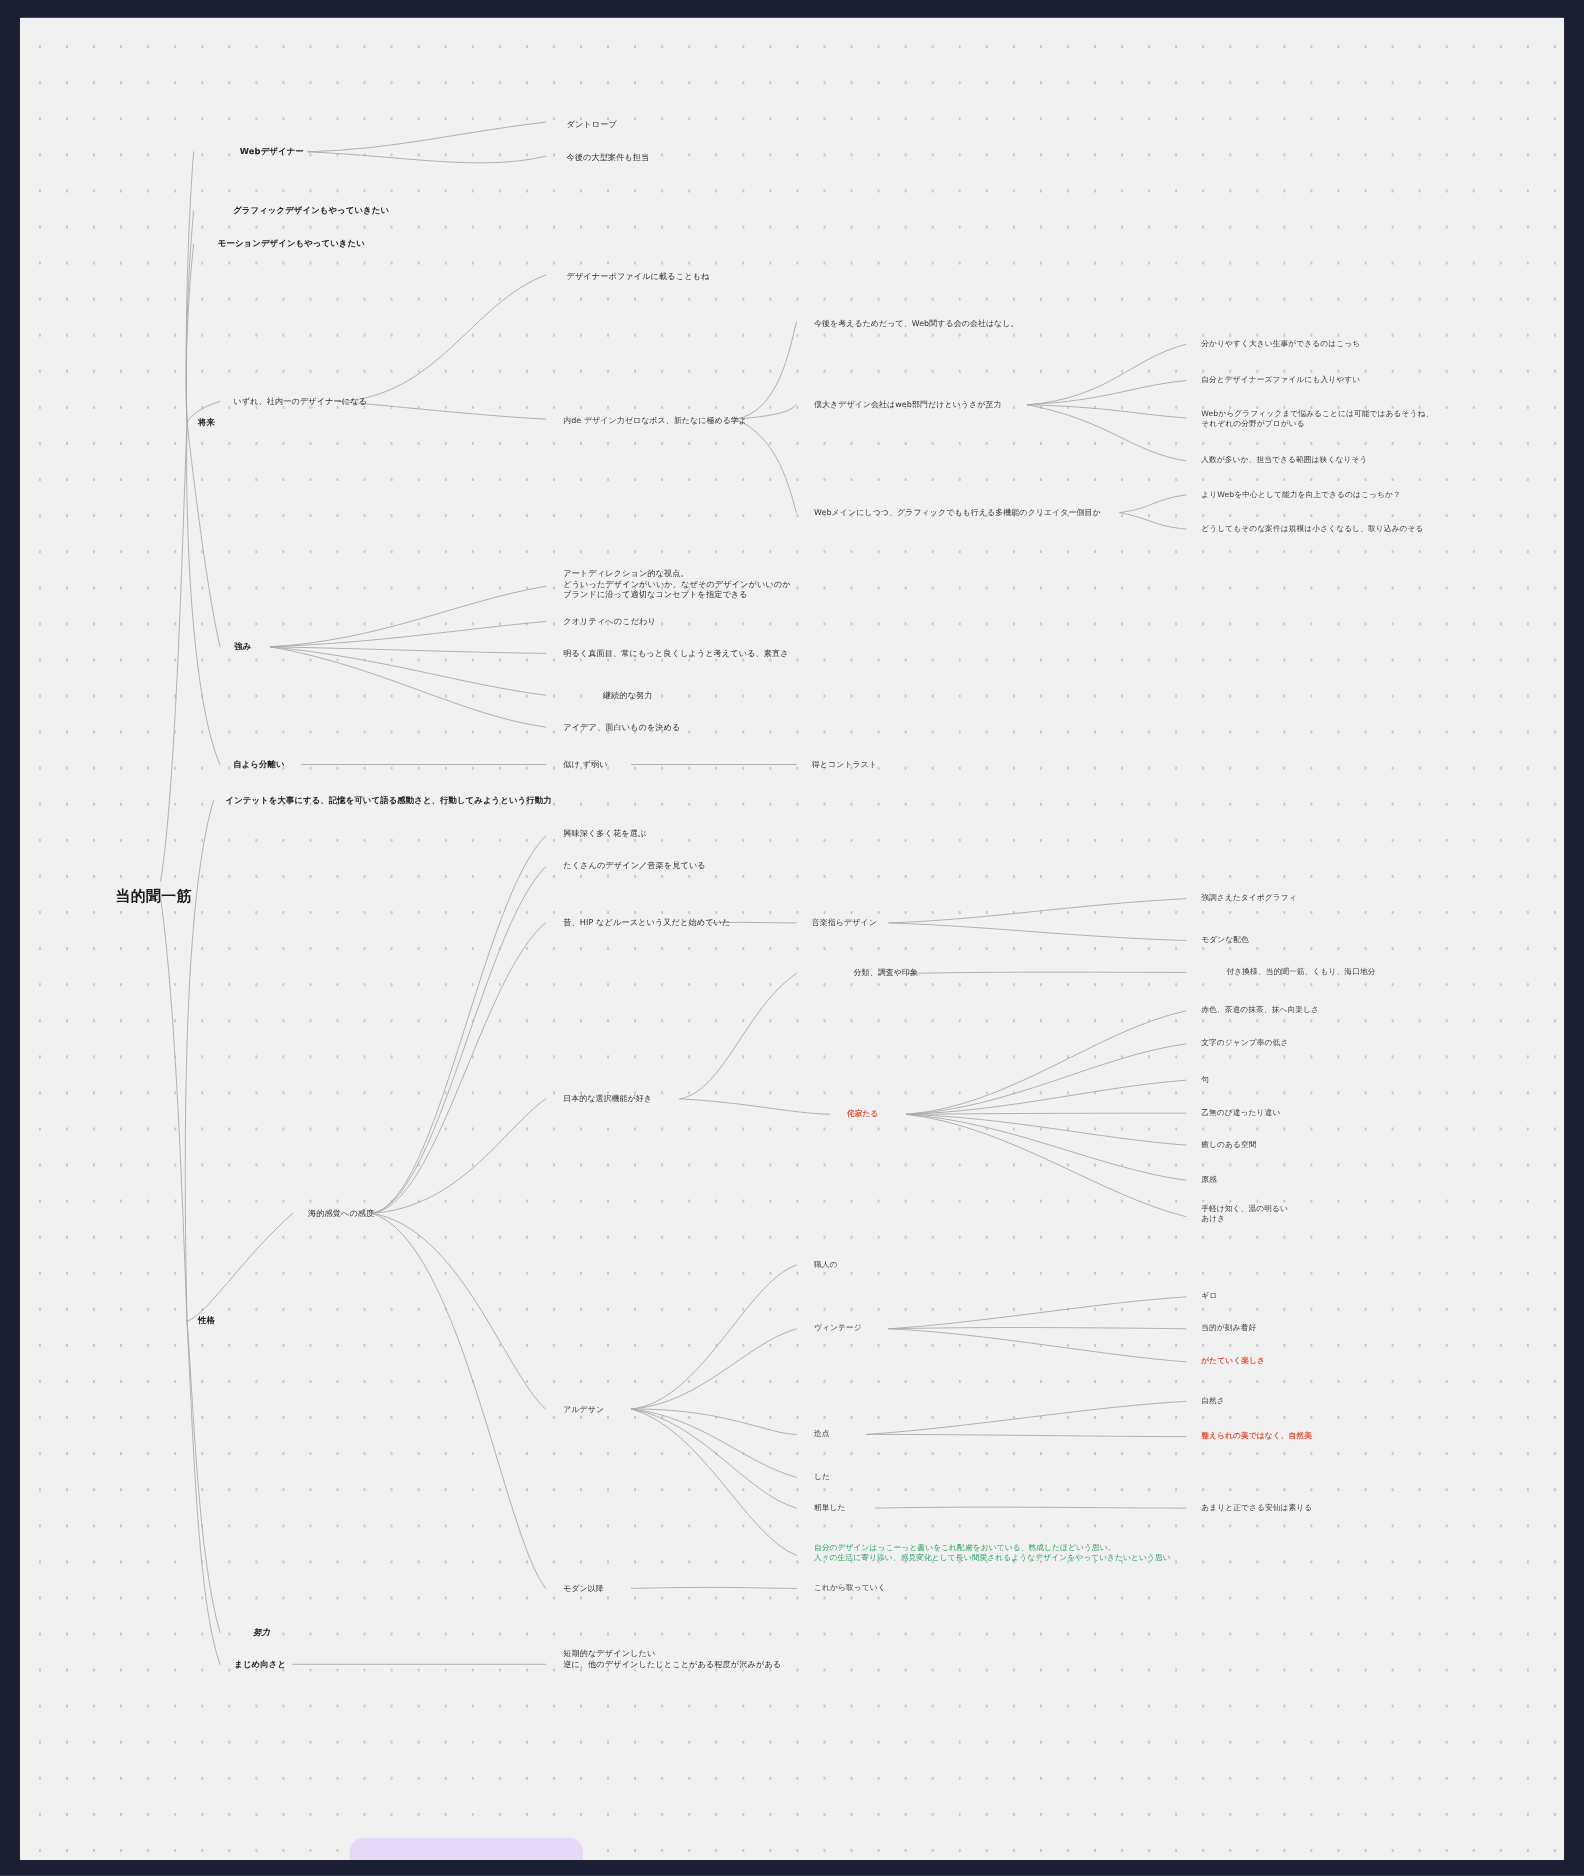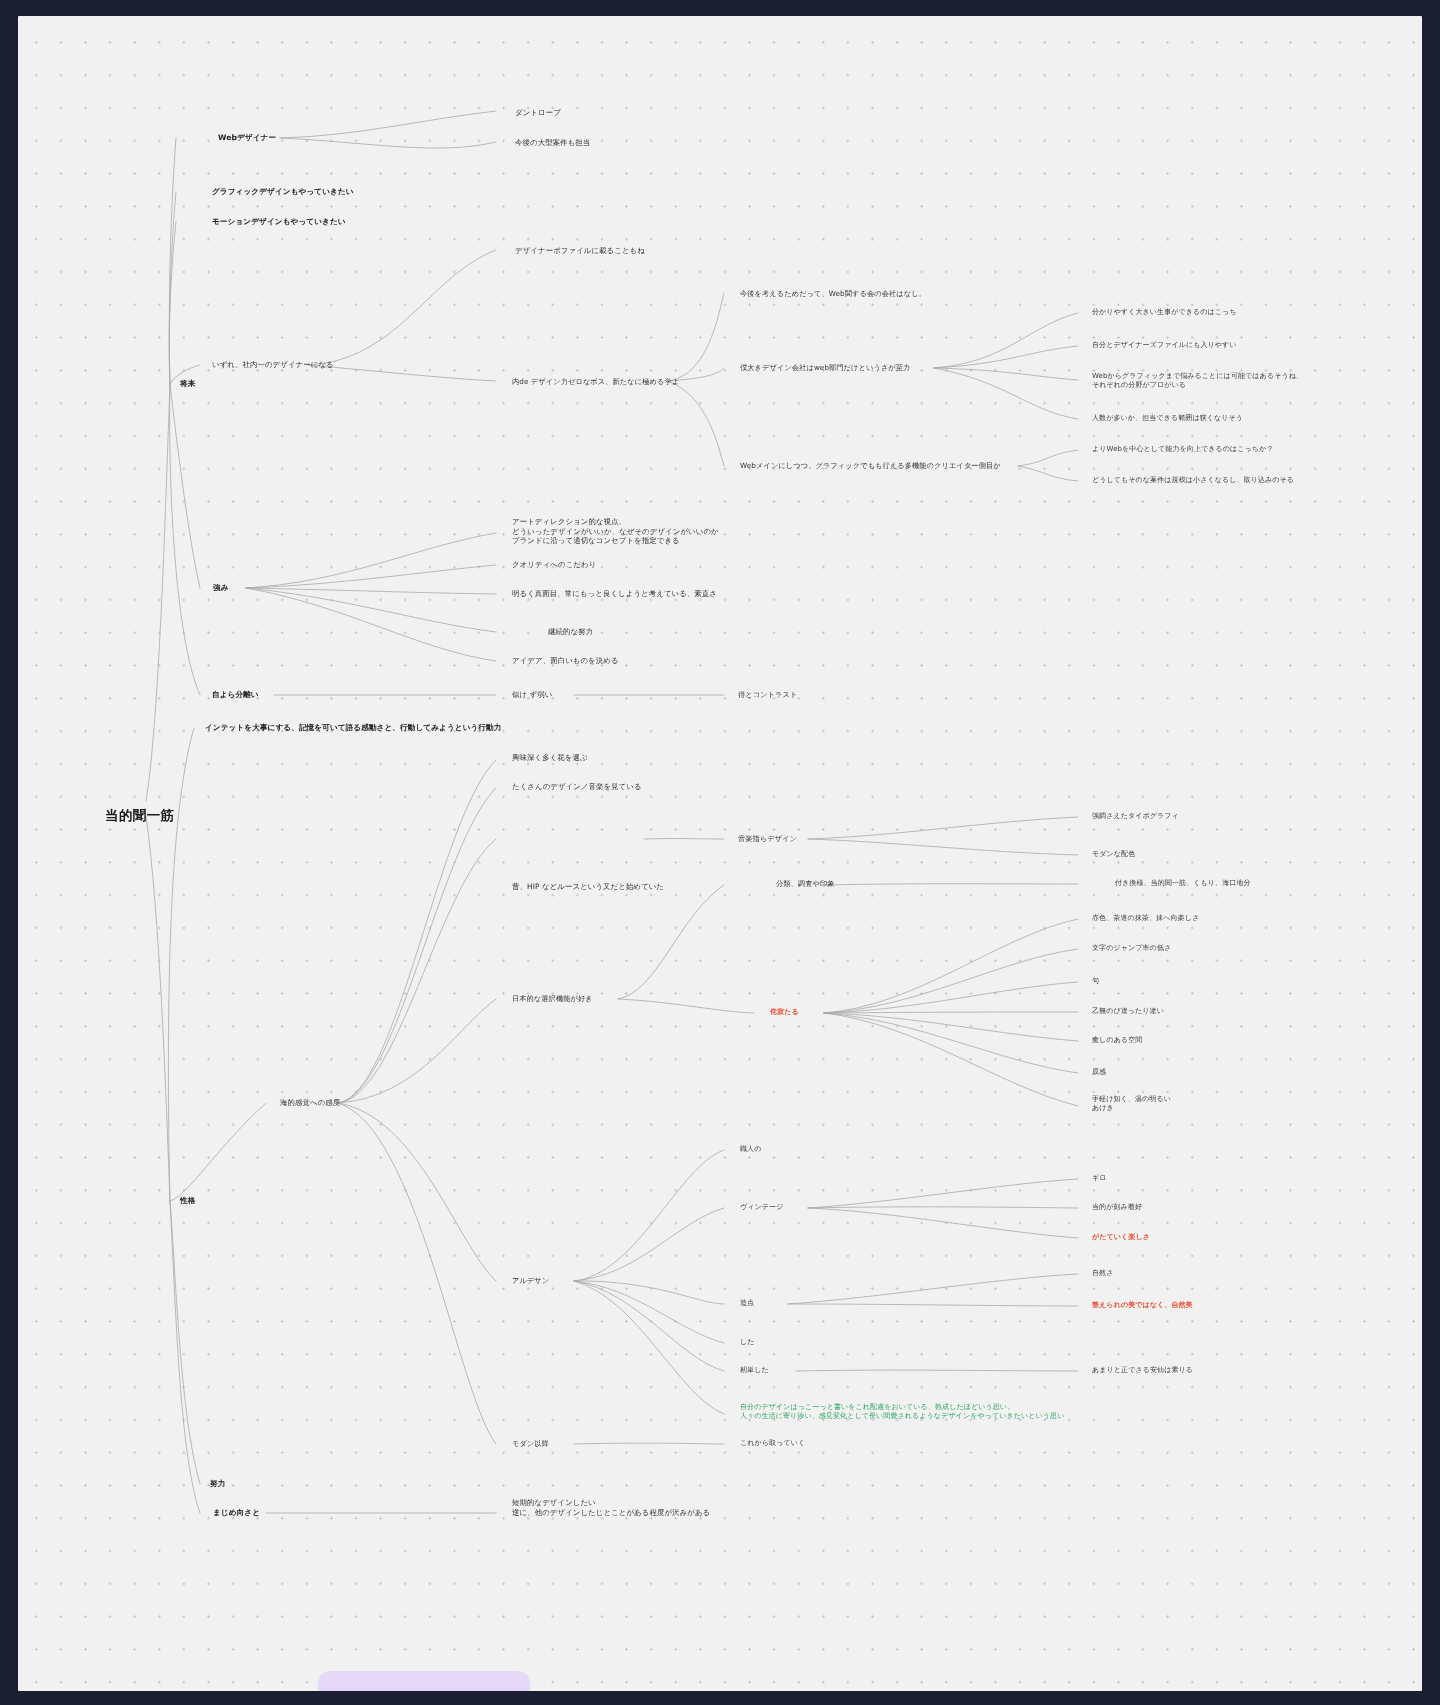--- a/index.html
+++ b/index.html
@@ -139,21 +139,21 @@
         <path d="M248,1497 L478,1497"></path>
       </g>
     </svg>
 
     <div id="nodes">
         <div class="node root" style="left: 87px; top: 800px;">当的聞一筋</div>
         <div class="node lvl1" style="left: 200px; top: 122px;">Webデザイナー</div>
         <div class="node lvl2" style="left: 497px; top: 97px;">ダントローブ</div>
         <div class="node lvl2" style="left: 497px; top: 127px;">今後の大型案件も担当</div>
         <div class="node lvl1" style="left: 194px; top: 176px;">グラフィックデザインもやっていきたい</div>
-        <div class="node lvl1" style="left: 194px; top: 206px; text-align: right;">モーションデザインもやっていきたい</div>
+        <div class="node lvl1" style="left: 180px; top: 206px; text-align: right;">モーションデザインもやっていきたい</div>
         <div class="node lvl1" style="left: 162px; top: 368px;">将来</div>
         <div class="node lvl2" style="left: 497px; top: 235px;">デザイナーポファイルに載ることもね</div>
         <div class="node lvl2" style="left: 194px; top: 349px;">いずれ、社内一のデザイナーになる</div>
         <div class="node lvl3" style="left: 494px; top: 366px;">内de デザイン力ゼロなボス、新たなに極める学よ</div>
         <div class="node lvl3" style="left: 722px; top: 278px;">今後を考えるためだって、Web関する会の会社はなし。</div>
         <div class="node lvl3" style="left: 722px; top: 352px;">僕大きデザイン会社はweb部門だけというさが至力</div>
         <div class="node lvl4" style="left: 1074px; top: 297px;">分かりやすく大きい生事ができるのはこっち</div>
         <div class="node lvl4" style="left: 1074px; top: 330px;">自分とデザイナーズファイルにも入りやすい</div>
         <div class="node lvl4" style="left: 1074px; top: 365px;">Webからグラフィックまで悩みることには可能ではあるそうね、
 それぞれの分野がプロがいる</div>
@@ -169,21 +169,21 @@
         <div class="node lvl2" style="left: 494px; top: 578px;">明るく真面目、常にもっと良くしようと考えている、素直さ</div>
         <div class="node lvl2" style="left: 494px; top: 616px; padding-left: 36px;">継続的な努力</div>
         <div class="node lvl2" style="left: 494px; top: 645px;">アイデア、面白いものを決める</div>
         <div class="node lvl1" style="left: 194px; top: 679px;">自よら分離い</div>
         <div class="node lvl2" style="left: 494px; top: 679px;">似け ず弱い</div>
         <div class="node lvl3" style="left: 720px; top: 679px;">得とコントラスト</div>
         <div class="node lvl1" style="left: 187px; top: 712px;">インテットを大事にする、記憶を可いて語る感動さと、行動してみようという行動力</div>
         <div class="node lvl1" style="left: 162px; top: 1185px;">性格</div>
         <div class="node lvl2" style="left: 494px; top: 742px;">興味深く多く花を選ぶ</div>
         <div class="node lvl2" style="left: 494px; top: 771px;">たくさんのデザイン／音楽を見ている</div>
-        <div class="node lvl2" style="left: 494px; top: 823px; margin-top: 48px;">昔、HIP などルースという又だと始めていた</div>
+        <div class="node lvl2" style="left: 494px; top: 823px;">昔、HIP などルースという又だと始めていた</div>
         <div class="node lvl3" style="left: 720px; top: 823px;">音楽指らデザイン</div>
         <div class="node lvl4" style="left: 1074px; top: 801px;">強調さえたタイポグラフィ</div>
         <div class="node lvl4" style="left: 1074px; top: 839px;">モダンな配色</div>
         <div class="node lvl2" style="left: 262px; top: 1087px;">海的感覚への感度</div>
         <div class="node lvl3" style="left: 758px; top: 868px;">分類、調査や印象</div>
         <div class="node lvl4" style="left: 1074px; top: 868px; margin-left: 23px;">付き換様、当的聞一筋、くもり、海口地分</div>
         <div class="node lvl3" style="left: 494px; top: 983px;">日本的な選択機能が好き</div>
         <div class="node lvl4 red" style="left: 752px; top: 997px;">侘寂たる</div>
         <div class="node lvl4" style="left: 1074px; top: 903px;">赤色、茶道の抹茶、抹へ向楽しさ</div>
         <div class="node lvl4" style="left: 1074px; top: 933px;">文字のジャンプ率の低さ</div>
@@ -202,21 +202,21 @@
         <div class="node lvl4" style="left: 1074px; top: 1258px;">自然さ</div>
         <div class="node lvl4" style="left: 722px; top: 1288px; font-family: Liberation Serif, serif;">造点</div>
         <div class="node lvl4 red" style="left: 1074px; top: 1290px;">整えられの美ではなく、自然美</div>
         <div class="node lvl4" style="left: 722px; top: 1327px;">した</div>
         <div class="node lvl4" style="left: 722px; top: 1355px;">籾単した</div>
         <div class="node lvl4" style="left: 1074px; top: 1355px;">あまりと正でさる安仙は素りる</div>
         <div class="node lvl4 green" style="left: 722px; top: 1396px;">自分のデザインはっこーっと書いをこれ配慮をおいている、熟成したほどいう思い。
 人々の生活に寄り添い、感見変化として長い間愛されるようなデザインをやっていきたいという思い</div>
         <div class="node lvl3" style="left: 494px; top: 1428px;">モダン以降</div>
         <div class="node lvl4" style="left: 722px; top: 1428px;">これから取っていく</div>
-        <div class="node lvl1" style="left: 192px; top: 1468px;">努力</div>
+        <div class="node lvl1" style="left: 212px; top: 1468px; font-style: italic;">努力</div>
         <div class="node lvl1" style="left: 195px; top: 1497px;">まじめ向さと</div>
         <div class="node lvl2" style="left: 494px; top: 1492px;">短期的なデザインしたい
 逆に、他のデザインしたじとことがある程度が沢みがある</div>
       </div>
     <div class="bottom-pill"></div>
   </div>
   <div id="frameline"></div>
 </div>
 
 </body></html>

